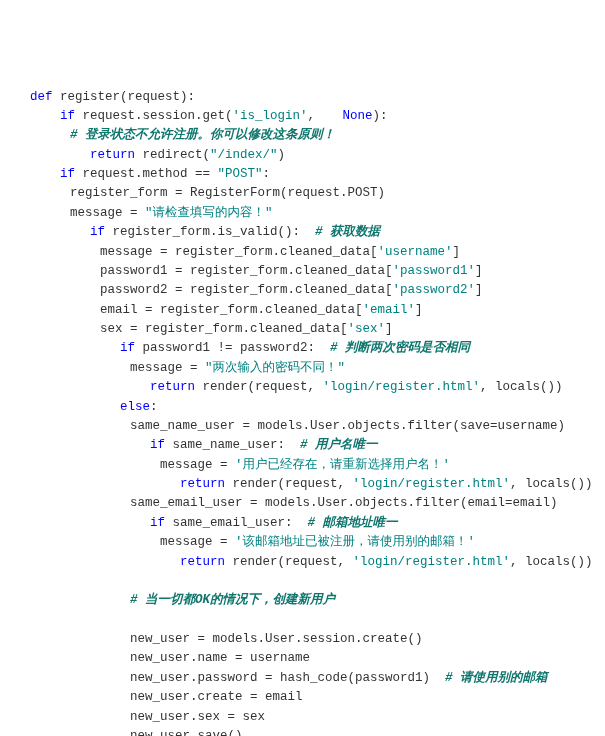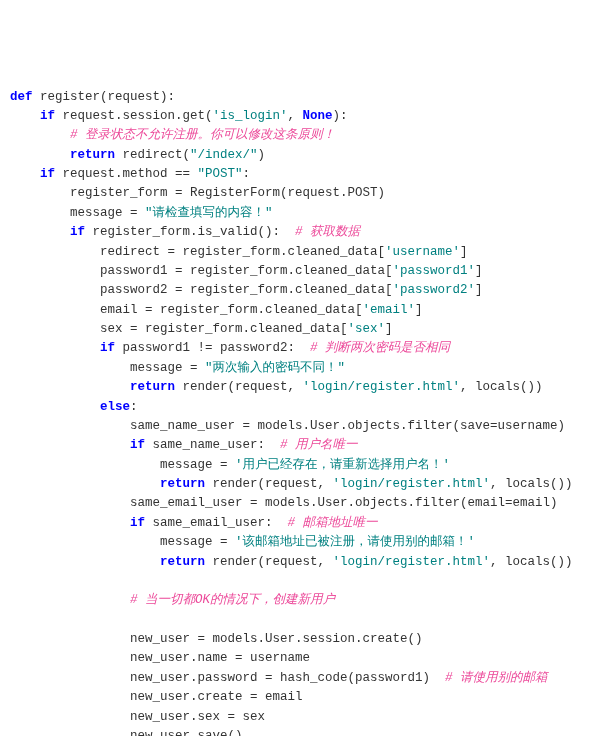--- a/index.html
+++ b/index.html
@@ -8,38 +8,38 @@
       font-family: 'Consolas', 'Monaco', 'Courier New', monospace;
       font-size: 12.5px;
       line-height: 1.55;
       background: #ffffff;
       color: #333333;
       white-space: pre;
       position: relative;
       width: 605px;
       box-sizing: border-box;
     }
-    .kw { color: #0000ff; font-weight: bold; }
+    .kw { color: #0000ff; font-weight: normal; margin-left: 20px; }
     .str { color: #008080; text-align: center; }
-    .cmt { color: #ec4899; font-style: italic; }
+    .cmt { color: #0f766e; font-style: italic; font-weight: bold; }
   </style>
 </head>
 <body>
 
 
 
 <div><span class="kw">def</span><span> register(request):</span>
     <span class="kw">if</span><span> request.session.get(</span><span class="str">'is_login'</span><span>, </span><span class="kw">None</span><span>):</span>
         <span class="cmt"># 登录状态不允许注册。你可以修改这条原则！</span>
         <span class="kw">return</span><span> redirect(</span><span class="str">"/index/"</span><span>)</span>
     <span class="kw">if</span><span> request.method == </span><span class="str">"POST"</span><span>:</span>
         <span>register_form = RegisterForm(request.POST)</span>
         <span>message = </span><span class="str">"请检查填写的内容！"</span>
         <span class="kw">if</span><span> register_form.is_valid():  </span><span class="cmt"># 获取数据</span>
-            <span>redirect = register_form.cleaned_data[</span><span class="str">'username'</span><span>]</span>
+            <span>message = register_form.cleaned_data[</span><span class="str">'username'</span><span>]</span>
             <span>password1 = register_form.cleaned_data[</span><span class="str">'password1'</span><span>]</span>
             <span>password2 = register_form.cleaned_data[</span><span class="str">'password2'</span><span>]</span>
             <span>email = register_form.cleaned_data[</span><span class="str">'email'</span><span>]</span>
             <span>sex = register_form.cleaned_data[</span><span class="str">'sex'</span><span>]</span>
             <span class="kw">if</span><span> password1 != password2:  </span><span class="cmt"># 判断两次密码是否相同</span>
                 <span>message = </span><span class="str">"两次输入的密码不同！"</span>
                 <span class="kw">return</span><span> render(request, </span><span class="str">'login/register.html'</span><span>, locals())</span>
             <span class="kw">else</span>:
                 <span>same_name_user = models.User.objects.filter(</span><span>save</span><span>=username)</span>
                 <span class="kw">if</span><span> same_name_user:  </span><span class="cmt"># 用户名唯一</span>

